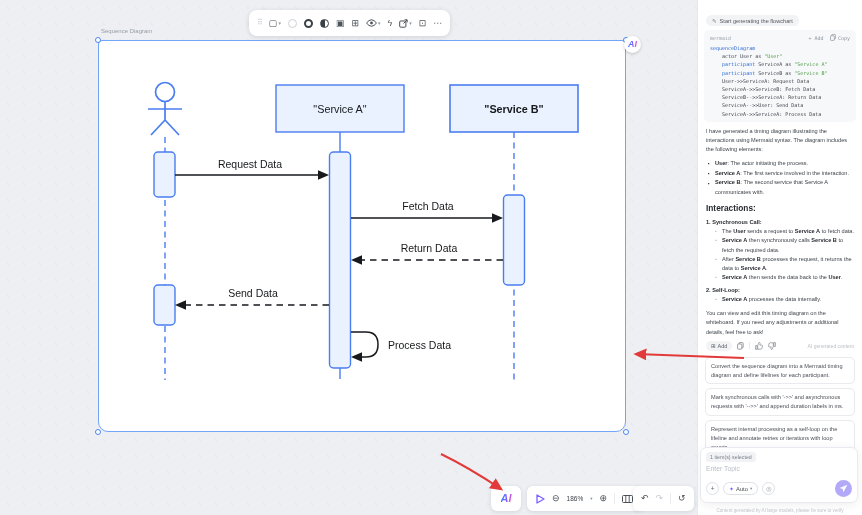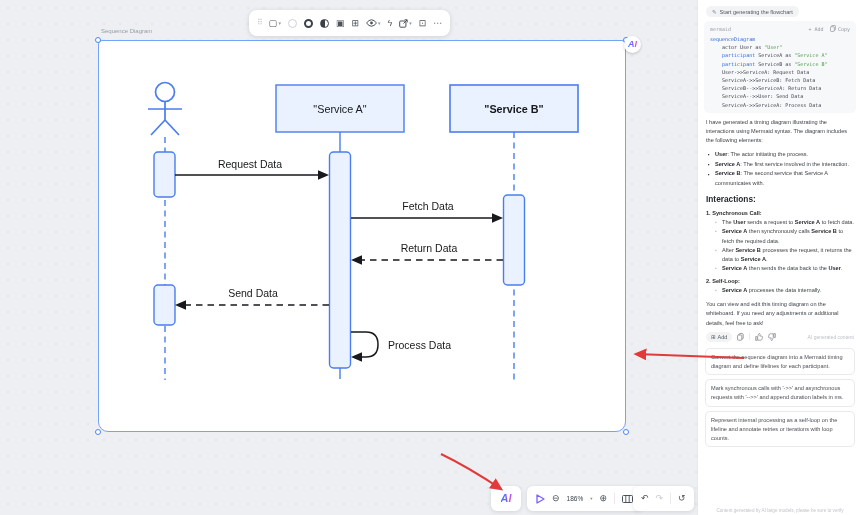--- a/index.html
+++ b/index.html
@@ -70,21 +70,21 @@
 
   
   .red-overlay { position:absolute; left:0; top:0; z-index:60; pointer-events:none; }
 
   
   .panel {
     position:absolute; left:697px; top:0; width:165px; height:515px;
     background:#fff; border-left:1px solid #e6e8ec; overflow:hidden;
     font-size:5.6px; color:#3f444b; z-index:10;
   }
-  .panel-inner { padding:3px 6px; }
+  .panel-inner { padding:12px 6px; }
   .chip {
     display:inline-flex; align-items:center; gap:3px;
     margin:3px 0 0 2px; padding:2.5px 6px;
     background:#f2f3f5; border-radius:8px; color:#53585f; font-size:5.6px;
   }
   .chip .pencil { font-size:5.5px; color:#6a7077; }
   .codeblock { margin-top:4px; background:#f7f8fa; border-radius:5px; padding:4px 6px 4px; }
   .code-head { display:flex; align-items:center; font-family:"DejaVu Sans Mono",monospace;
     font-size:5px; color:#9aa0a8; margin-bottom:3px; }
   .code-head .spacer { flex:1; }
@@ -371,20 +371,38 @@
       <span class="ai-note">AI generated content</span>
     </div>
 
     <div class="cards">
       <div class="card">Convert the sequence diagram into a Mermaid timing diagram and define lifelines for each participant.</div>
       <div class="card">Mark synchronous calls with '-&gt;&gt;' and asynchronous requests with '--&gt;&gt;' and append duration labels in ms.</div>
       <div class="card">Represent internal processing as a self-loop on the lifeline and annotate retries or iterations with loop counts.</div>
     </div>
   </div>
 
+  <div class="composer">
+    <span class="sel-badge">1 item(s) selected</span>
+    <input class="topic-input" type="text" placeholder="Enter Topic" style="">
+    <div class="comp-row">
+      <span class="circle-btn">+</span>
+      <span class="auto-pill">
+        <span class="spark">✦</span>
+        <span>Auto</span>
+        <span class="pcaret">▾</span>
+      </span>
+      <span class="circle-btn at">◎</span>
+      <span class="send-btn">
+        <svg width="9" height="9" viewBox="0 0 14 14">
+            <path d="M1,6.2 L13,1 L7,13 L5.8,7.8 Z" fill="#fff"></path>
+          </svg>
+      </span>
+    </div>
+  </div>
   <div class="panel-footer">Content generated by AI large models, please be sure to verify</div>
 </div>
 
 <svg class="red-overlay" width="862" height="515" viewBox="0 0 862 515">
   <defs>
     <marker id="redhead" markerWidth="7" markerHeight="7" refX="5.2" refY="3" orient="auto">
       <path d="M0,0 L6.5,3 L0,6 Z" fill="#e23a3a"></path>
     </marker>
   </defs>
   <path d="M744,358 L636,354" stroke="#e23a3a" stroke-width="2" fill="none" marker-end="url(#redhead)"></path>

